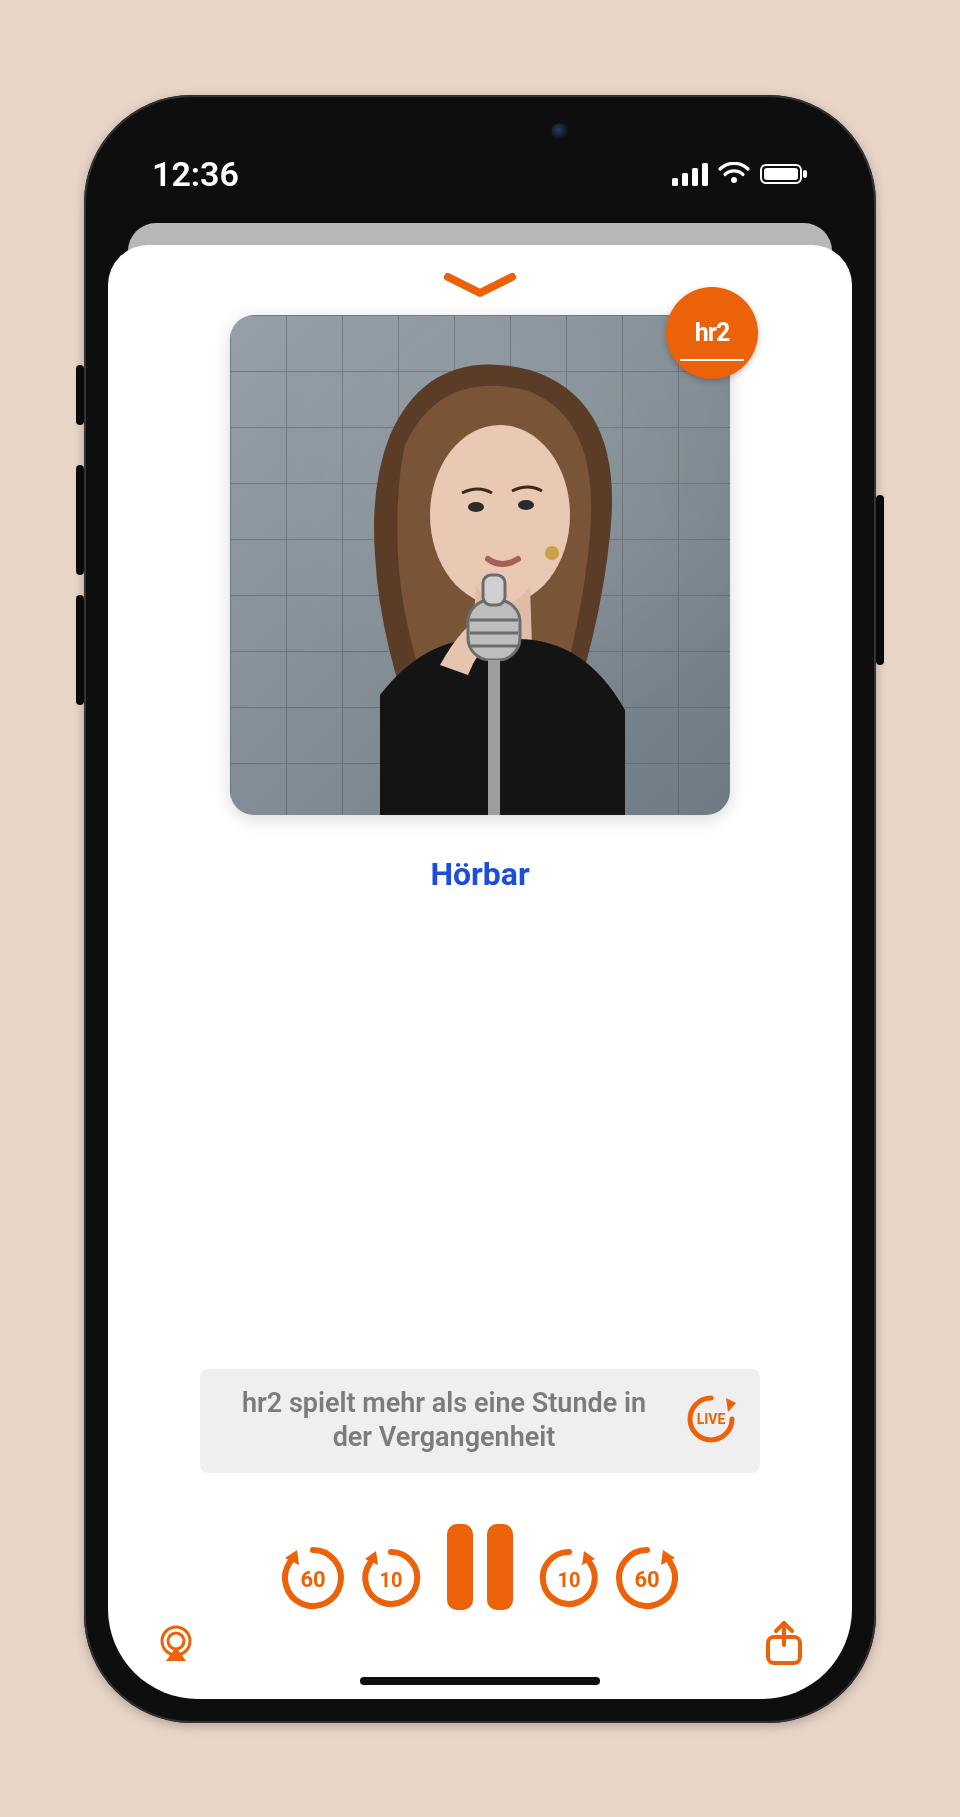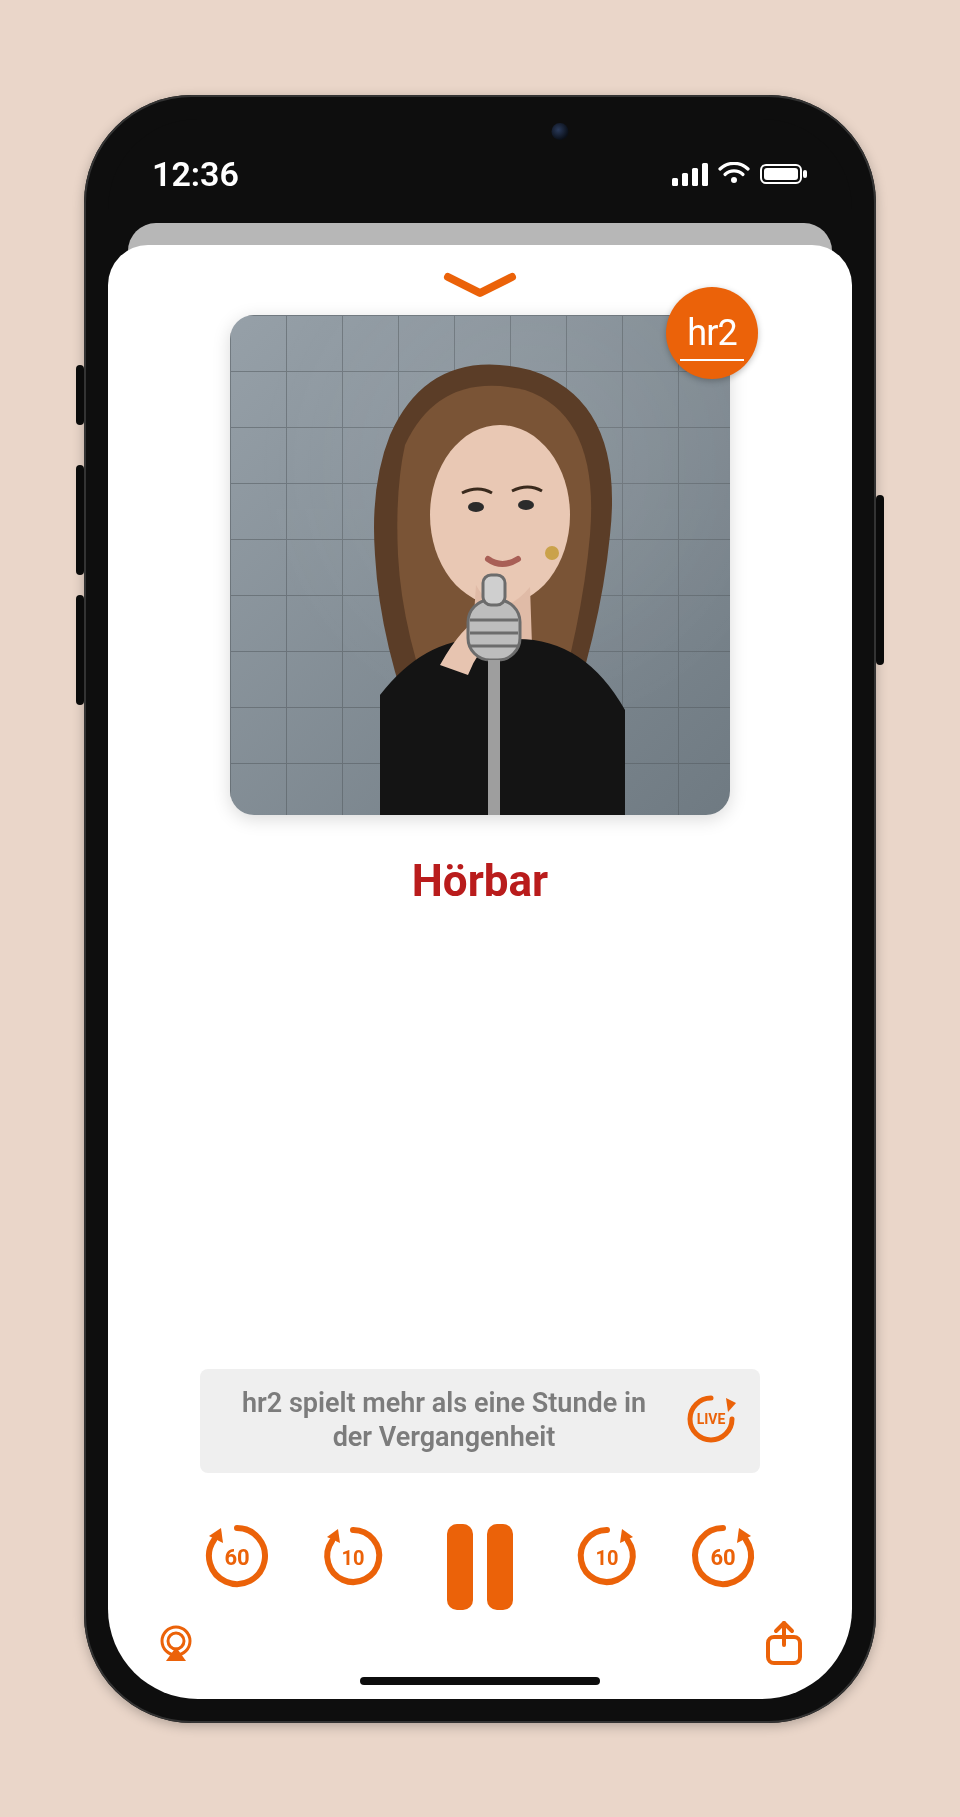--- a/index.html
+++ b/index.html
@@ -100,41 +100,41 @@
     background-size:56px 56px;
     opacity:.55;
   }
   .wall:after{content:"";position:absolute;inset:0;background:radial-gradient(circle at 60% 30%, rgba(255,255,255,.15), transparent 60%)}
   .singer{position:absolute;inset:0}
   .singer svg{width:100%;height:100%}
 
   .station-badge{
     position:absolute;top:-28px;right:-28px;width:92px;height:92px;border-radius:50%;
     background:var(--accent);color:#fff;display:flex;align-items:center;justify-content:center;
-    font-weight:400;font-size:36px;letter-spacing:-1px;
+    font-weight:700;font-size:25px;letter-spacing:-1px;
     box-shadow:0 2px 6px rgba(0,0,0,.25);
   }
   .station-badge:after{
     content:"";position:absolute;left:14px;right:14px;bottom:18px;height:2px;background:#fff;
   }
 
-  .title{font-size:44px;font-weight:700;color:#b91c1c;margin-top:40px}
+  .title{font-size:32px;font-weight:700;color:#1d4ed8;margin-top:40px}
 
   .spacer{flex:1}
 
   .info-pill{
     display:flex;align-items:center;gap:14px;
     background:var(--pill-bg);border-radius:8px;
     padding:18px 20px;max-width:560px;cursor:pointer;
   }
   .info-text{color:var(--gray-txt);font-size:27px;font-weight:600;text-align:center;line-height:1.25}
   .live-ico{flex:0 0 auto}
 
   .controls{
-    display:flex;align-items:flex-start;justify-content:center;gap:38px;
+    display:flex;align-items:flex-end;justify-content:center;
     margin-top:44px;
   }
   .ctl{width:78px;height:78px;display:flex;align-items:center;justify-content:center;cursor:pointer}
   .ctl svg{display:block}
   .pause{width:100px;height:100px;cursor:pointer;display:flex;align-items:center;justify-content:center;gap:14px}
   .pause span{display:block;width:26px;height:86px;background:var(--accent);border-radius:10px}
 
   .bottom-row{
     width:100%;display:flex;justify-content:space-between;align-items:flex-end;
     margin-top:auto;padding:0 10px 6px;

